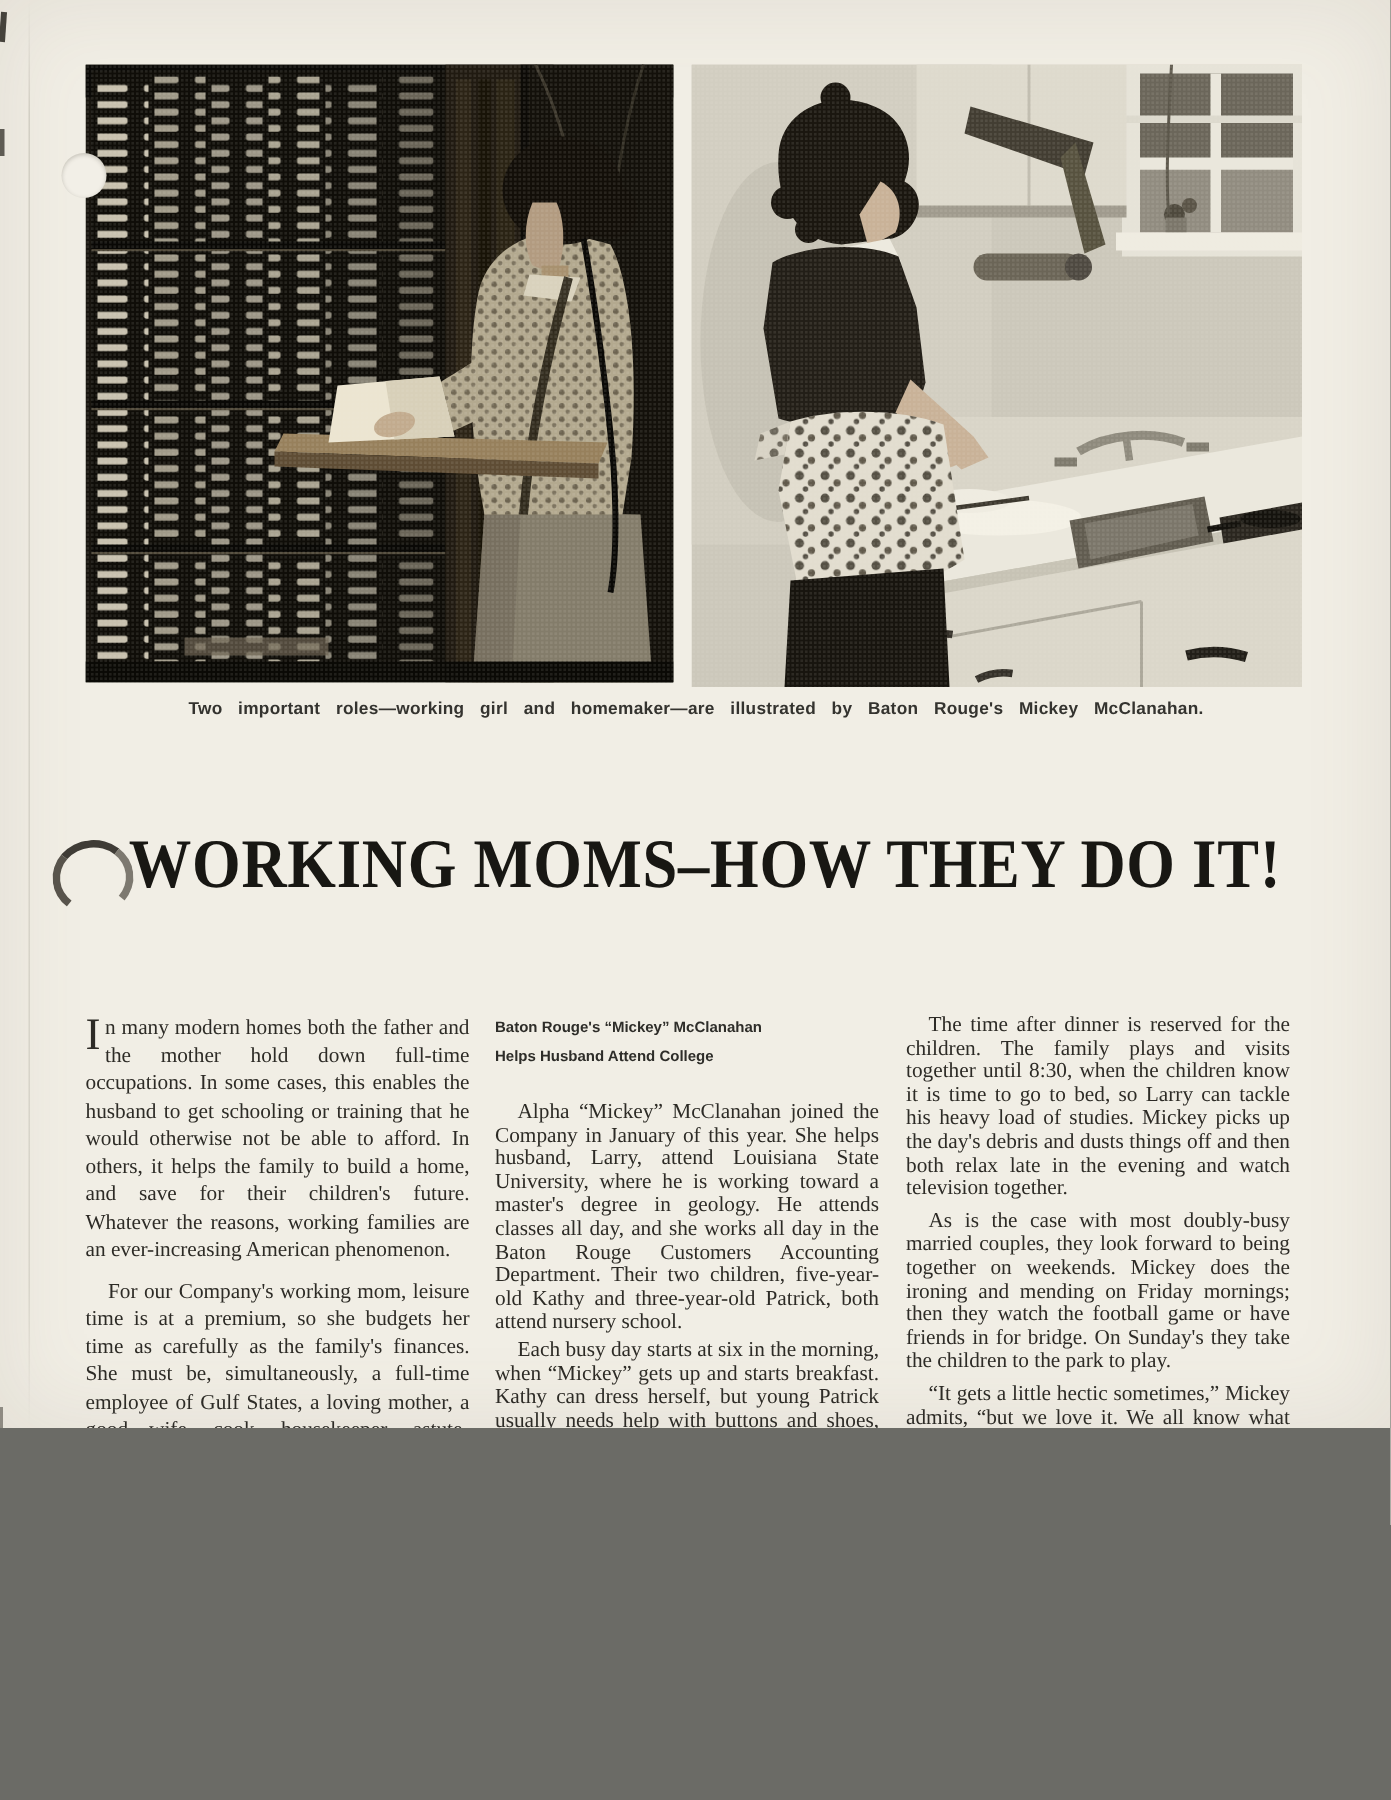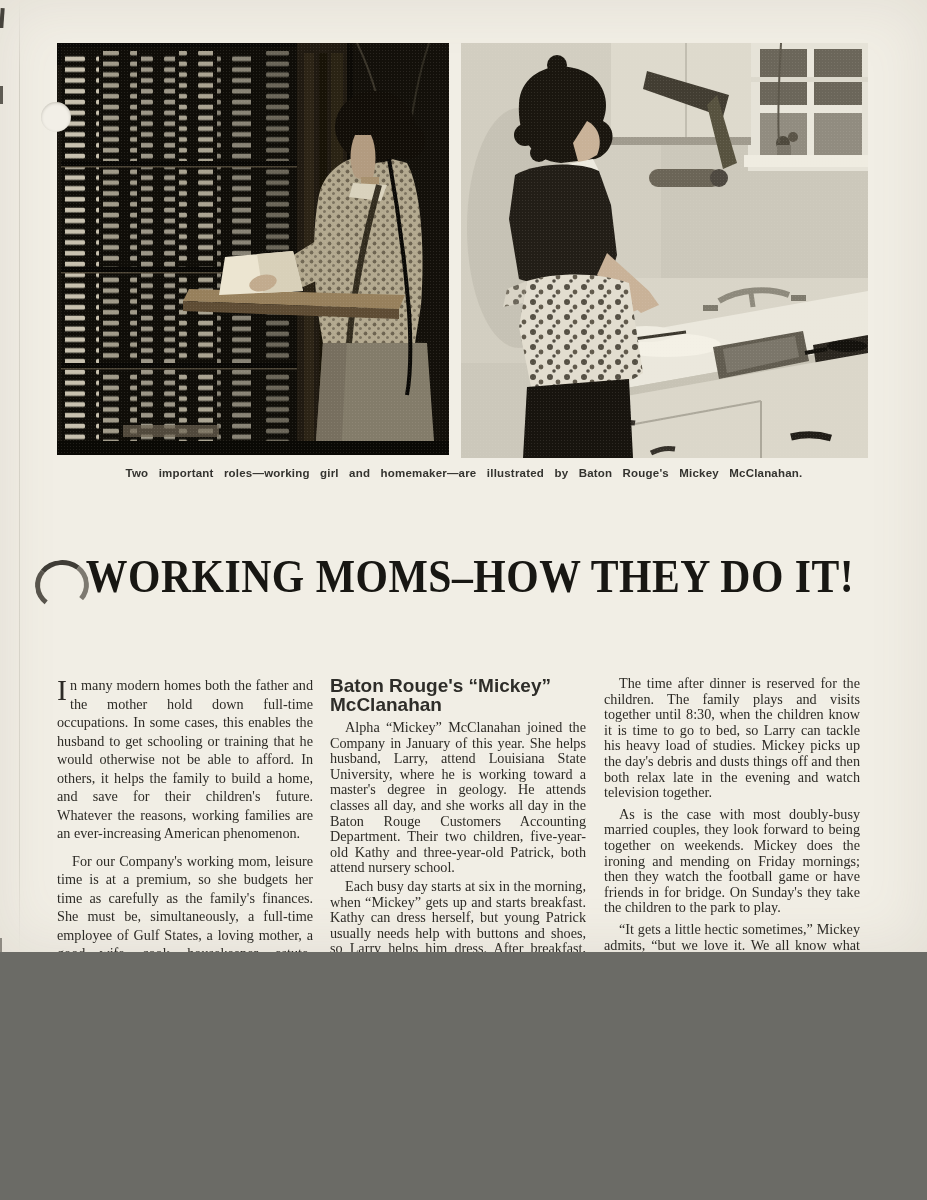--- a/index.html
+++ b/index.html
@@ -50,22 +50,22 @@
   .col p{margin:0;text-indent:15px;}
   .col-1{left:57px;line-height:18.5px;}
   .col-1 p{margin-bottom:9px;}
   .col-2{left:330px;line-height:15.6px;}
   .col-2 p{margin-bottom:3px;}
   .col-3{left:604px;line-height:15.6px;}
   .col-3 p{margin-bottom:6px;}
   p.lead{text-indent:0;}
   p.lead::first-letter{float:left;font-size:30px;line-height:25px;padding:1px 3px 0 0;}
   p.no-indent{text-indent:0;}
-  .subhead{font-family:"Liberation Sans", sans-serif;font-weight:bold;font-size:19px;
-    line-height:19px;color:#2e2d29;text-align:left;margin:0 0 6px 0;}
+  .subhead{font-family:"Liberation Sans", sans-serif;font-weight:bold;font-size:10px;
+    line-height:19px;color:#2e2d29;text-align:left;margin:0 0 20px 0;}
   .subhead span{display:block;}
   .continued{font-style:italic;font-weight:bold;text-align:right;text-indent:0;
     font-size:14.5px;margin-top:12px;color:#2a2823;}
 
   .footer-date{position:absolute;left:57px;top:1108px;font-weight:bold;font-style:italic;
     font-size:19px;letter-spacing:.4px;color:#2b2a25;}
   .footer-page{position:absolute;right:49px;top:1104px;font-weight:bold;font-style:italic;
     font-size:15px;color:#23221e;}
 </style>
 </head>
@@ -237,20 +237,21 @@
   <h1 class="headline">WORKING MOMS–HOW THEY DO IT!</h1>
 
   <div class="col col-1">
     <p class="lead">In many modern homes both the father and the mother hold down full-time occupations.  In some cases, this enables the husband to get schooling or training that he would otherwise not be able to afford. In others, it helps the family to build a home, and save for their children's future.  Whatever the reasons, working families are an ever-increasing American phenomenon.</p>
     <p>For our Company's working mom, leisure time is at a premium, so she budgets her time as carefully as the family's finances.  She must be, simultaneously, a full-time employee of Gulf States, a loving mother, a good wife, cook, housekeeper, astute-shopper-for-bargains, taxi driver, and a constant source of tender solace.</p>
   </div>
 
   <div class="col col-2">
     <h2 class="subhead">
       <span>Baton Rouge's “Mickey” McClanahan</span>
+      <span>Helps Husband Attend College</span>
     </h2>
     <p>Alpha “Mickey” McClanahan joined the Company in January of this year. She helps husband, Larry, attend Louisiana State University, where he is working toward a master's degree in geology.  He attends classes all day, and she works all day in the Baton Rouge Customers Accounting Department. Their two children, five-year-old Kathy and three-year-old Patrick, both attend nursery school.</p>
     <p>Each busy day starts at six in the morning, when “Mickey” gets up and starts breakfast.  Kathy can dress herself, but young Patrick usually needs help with buttons and shoes, so Larry helps him dress.  After breakfast, Larry and Mickey pitch in to make the beds and straighten up.  Then Mickey leaves for the office and Larry takes the youngsters to nursery school on his way to LSU, and picks them up on his way home.</p>
     <p>According to Mickey, dinner starts</p>
   </div>
 
   <div class="col col-3">
     <p>The time after dinner is reserved for the children.  The family plays and visits together until 8:30, when the children know it is time to go to bed, so Larry can tackle his heavy load of studies.  Mickey picks up the day's debris and dusts things off and then both relax late in the evening and watch television together.</p>
     <p>As is the case with most doubly-busy married couples, they look forward to being together on weekends.  Mickey does the ironing and mending on Friday mornings; then they watch the football game or have friends in for bridge.  On Sunday's they take the children to the park to play.</p>
     <p>“It gets a little hectic sometimes,” Mickey admits, “but we love it.  We all know what we're supposed to do, and we do it.”   That's all there is to it.</p>

